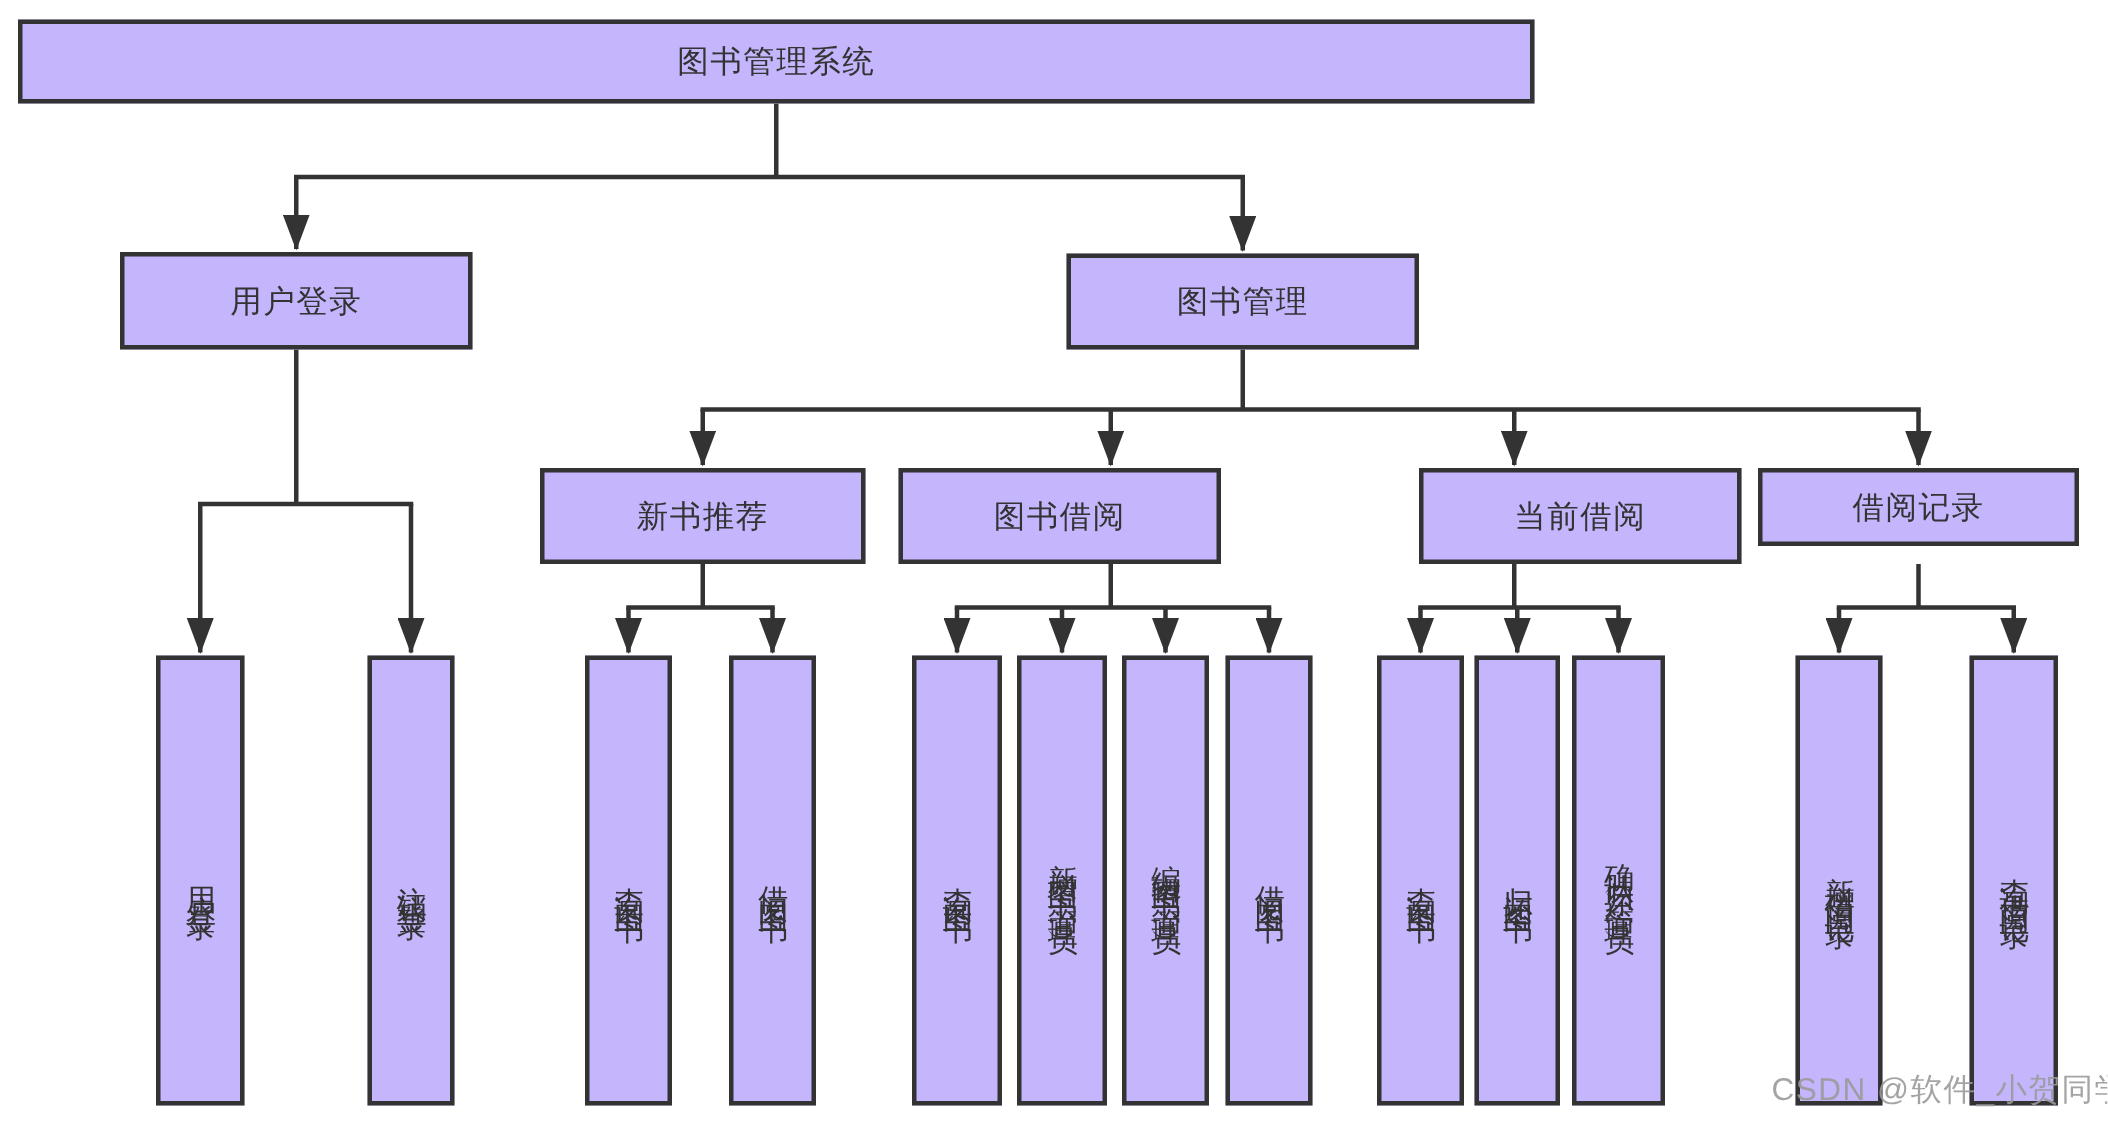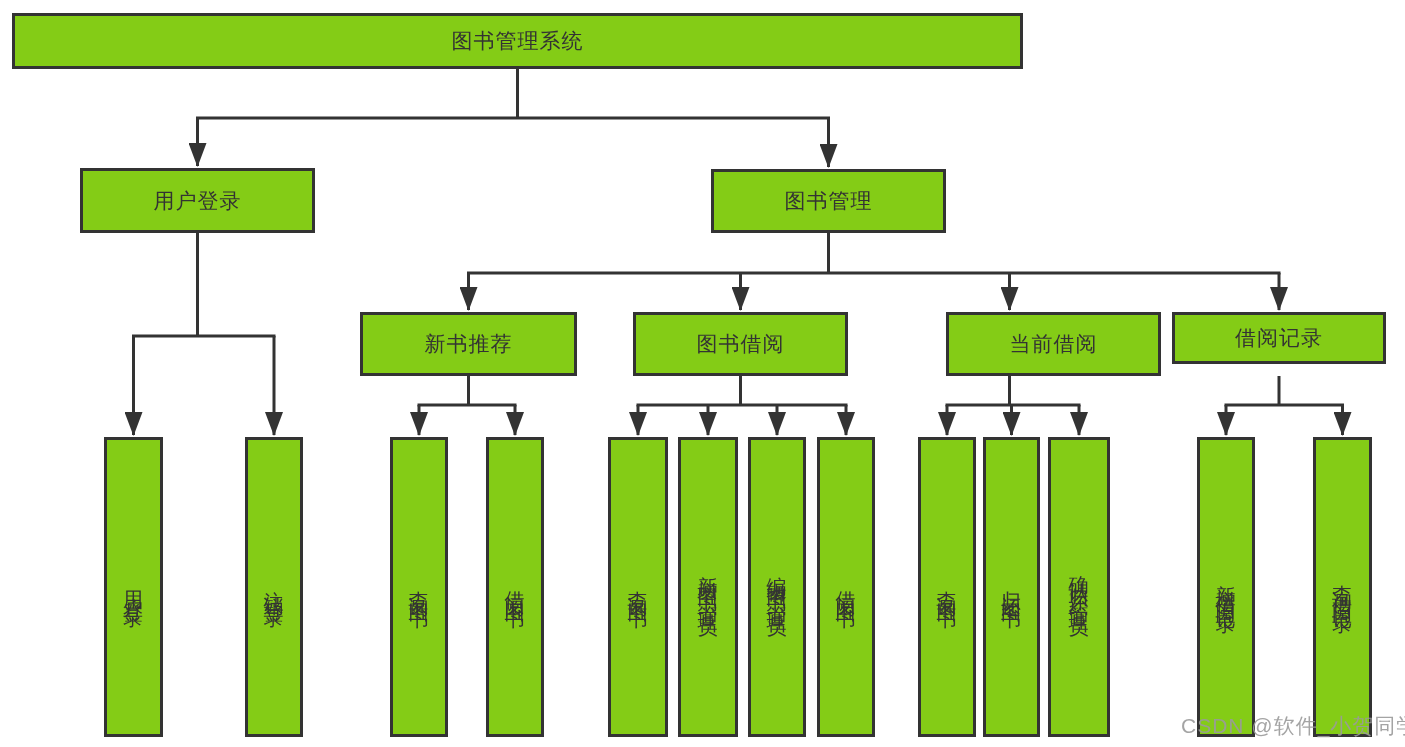--- a/index.html
+++ b/index.html
@@ -14,21 +14,21 @@
   svg.connectors {
     position: absolute;
     left: 0; top: 0;
     width: 1405px; height: 747px;
   }
   svg.connectors line { stroke: #333333; stroke-width: 3; }
   .node {
     position: absolute;
     box-sizing: border-box;
     border: 3px solid #333333;
-    background: #84cc16;
+    background: #c4b5fd;
     display: flex;
     align-items: center;
     justify-content: center;
     color: #333333;
     font-size: 21px;
     letter-spacing: 1px;
     text-align: center;
   }
   .node.v {
     writing-mode: vertical-rl;
@@ -101,21 +101,21 @@
     <line x1="1226" y1="405" x2="1226" y2="435" marker-end="url(#ah)"></line>
     <line x1="1342.5" y1="405" x2="1342.5" y2="435" marker-end="url(#ah)"></line>
   </svg>
 
   <div class="node" style="left:12px; top:13px; width:1011px; height:56px;">图书管理系统</div>
 
   <div class="node" style="left:80px; top:168px; width:235px; height:65px;">用户登录</div>
   <div class="node" style="left:711px; top:169px; width:235px; height:64px;">图书管理</div>
 
   <div class="node" style="left:360px; top:312px; width:217px; height:64px;">新书推荐</div>
-  <div class="node" style="left:633px; top:312px; width:215px; height:64px;">图书借阅</div>
+  <div class="node" style="left:599px; top:312px; width:215px; height:64px;">图书借阅</div>
   <div class="node" style="left:946px; top:312px; width:215px; height:64px;">当前借阅</div>
   <div class="node" style="left:1172px; top:312px; width:214px; height:52px;">借阅记录</div>
 
   <div class="node v" style="left:104px; top:437px; width:59px; height:300px;">用户登录</div>
   <div class="node v" style="left:245px; top:437px; width:58px; height:300px;">注销登录</div>
 
   <div class="node v" style="left:390px; top:437px; width:58px; height:300px;">查询图书</div>
   <div class="node v" style="left:486px; top:437px; width:58px; height:300px;">借阅图书</div>
 
   <div class="node v" style="left:608px; top:437px; width:60px; height:300px;">查询图书</div>

